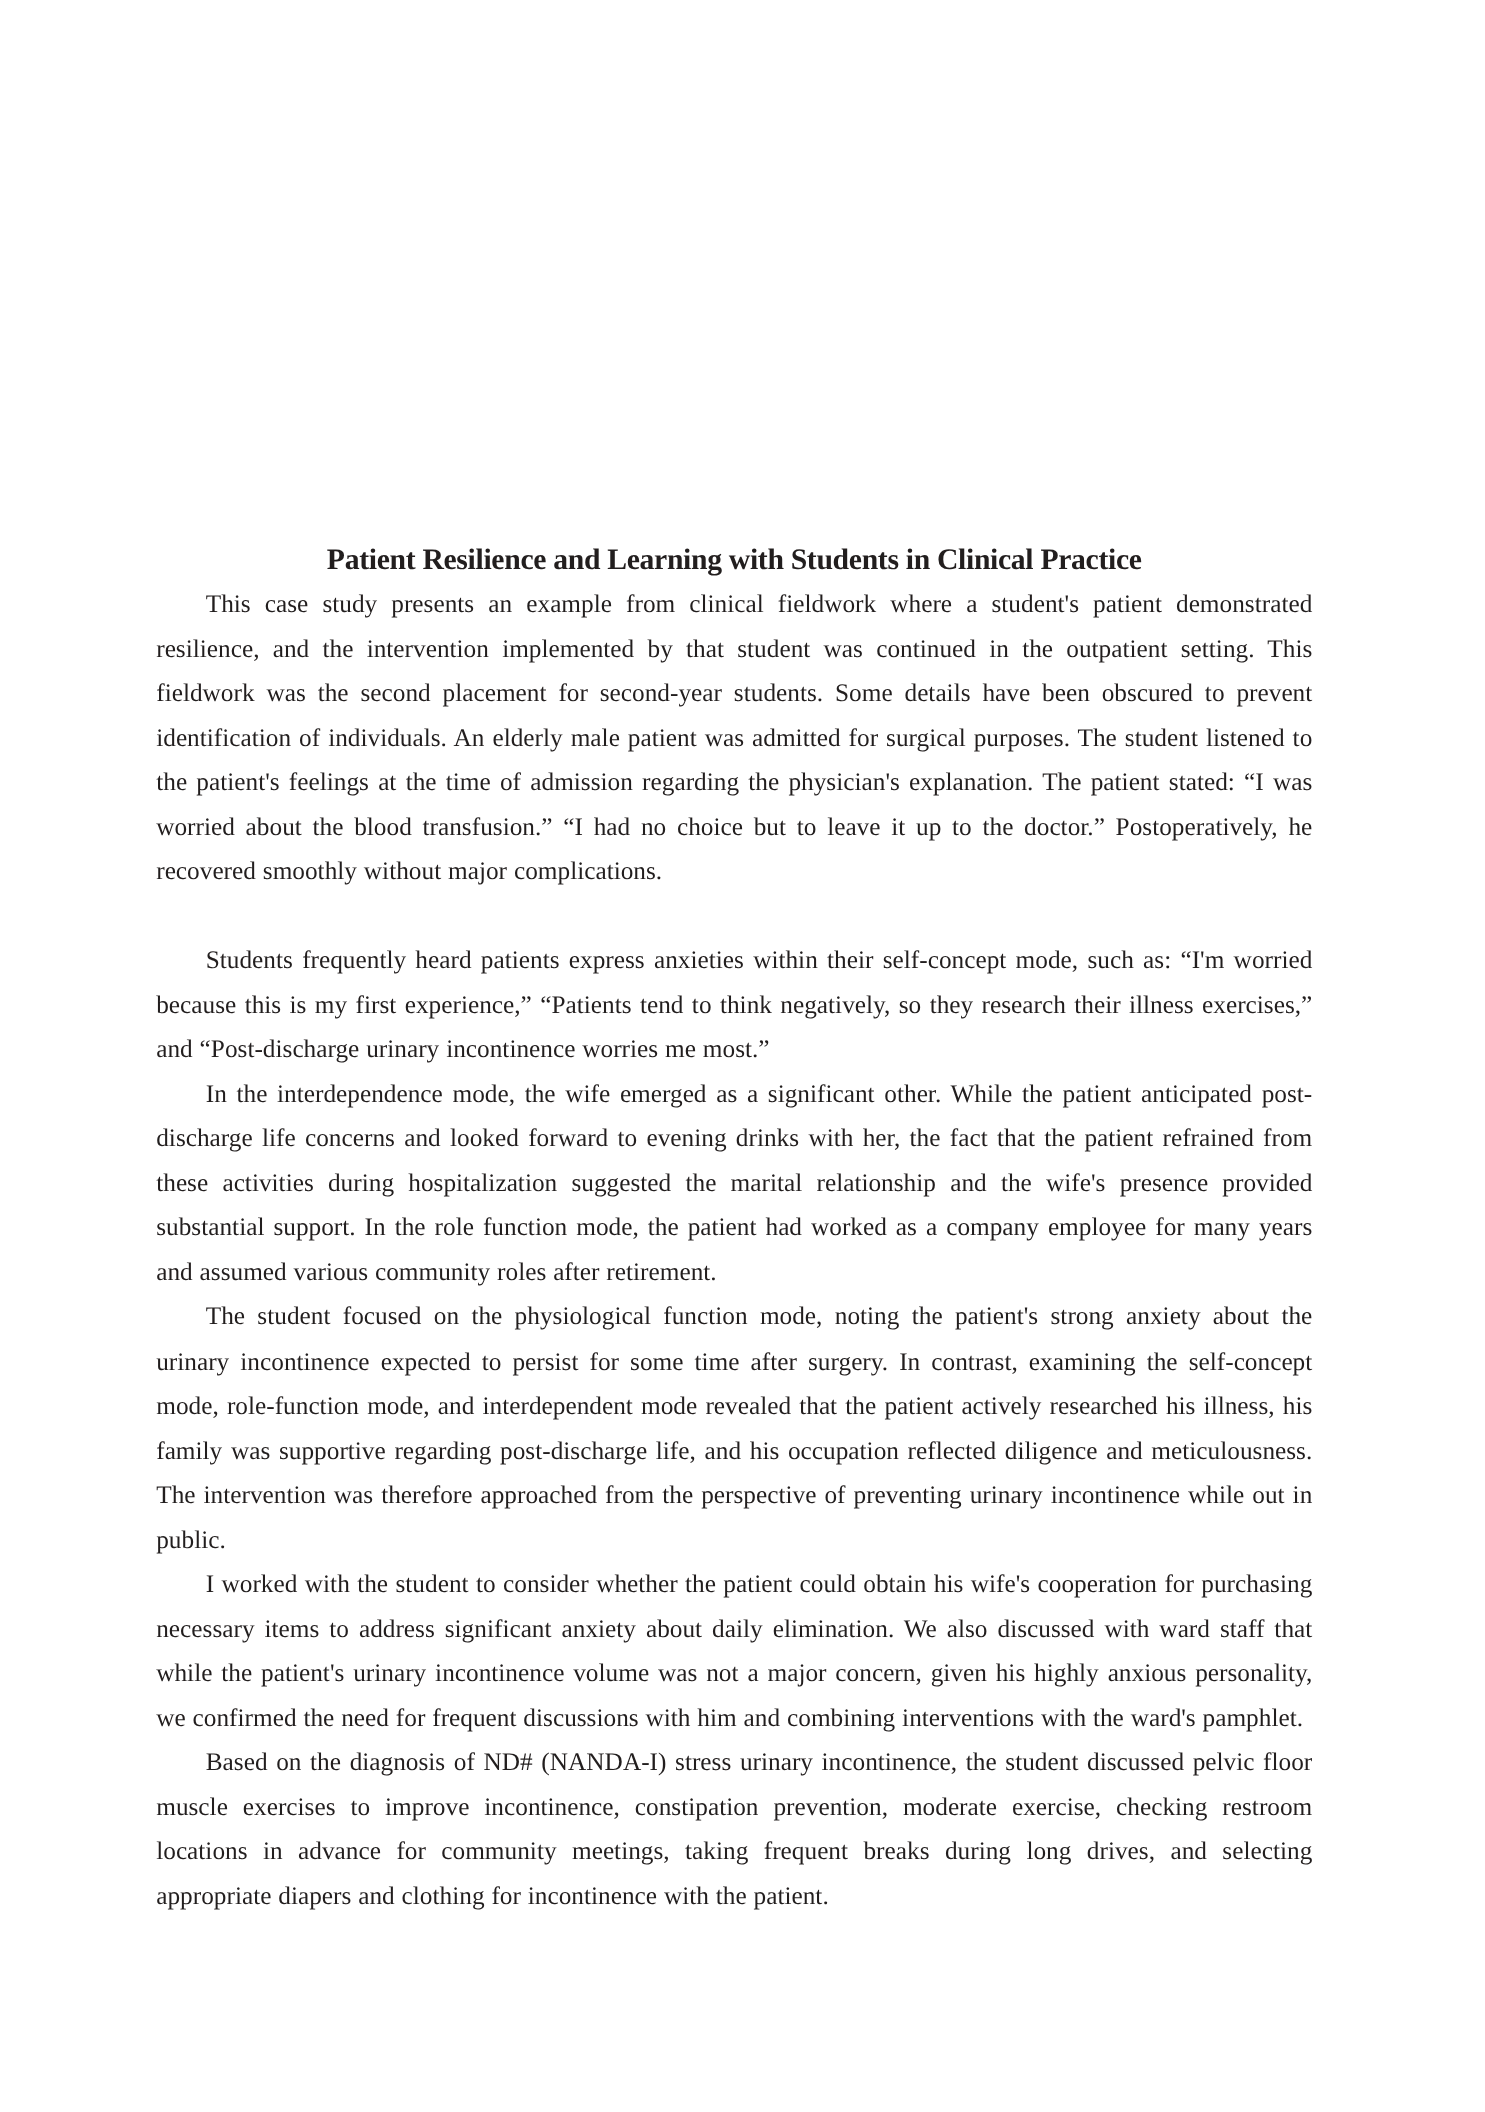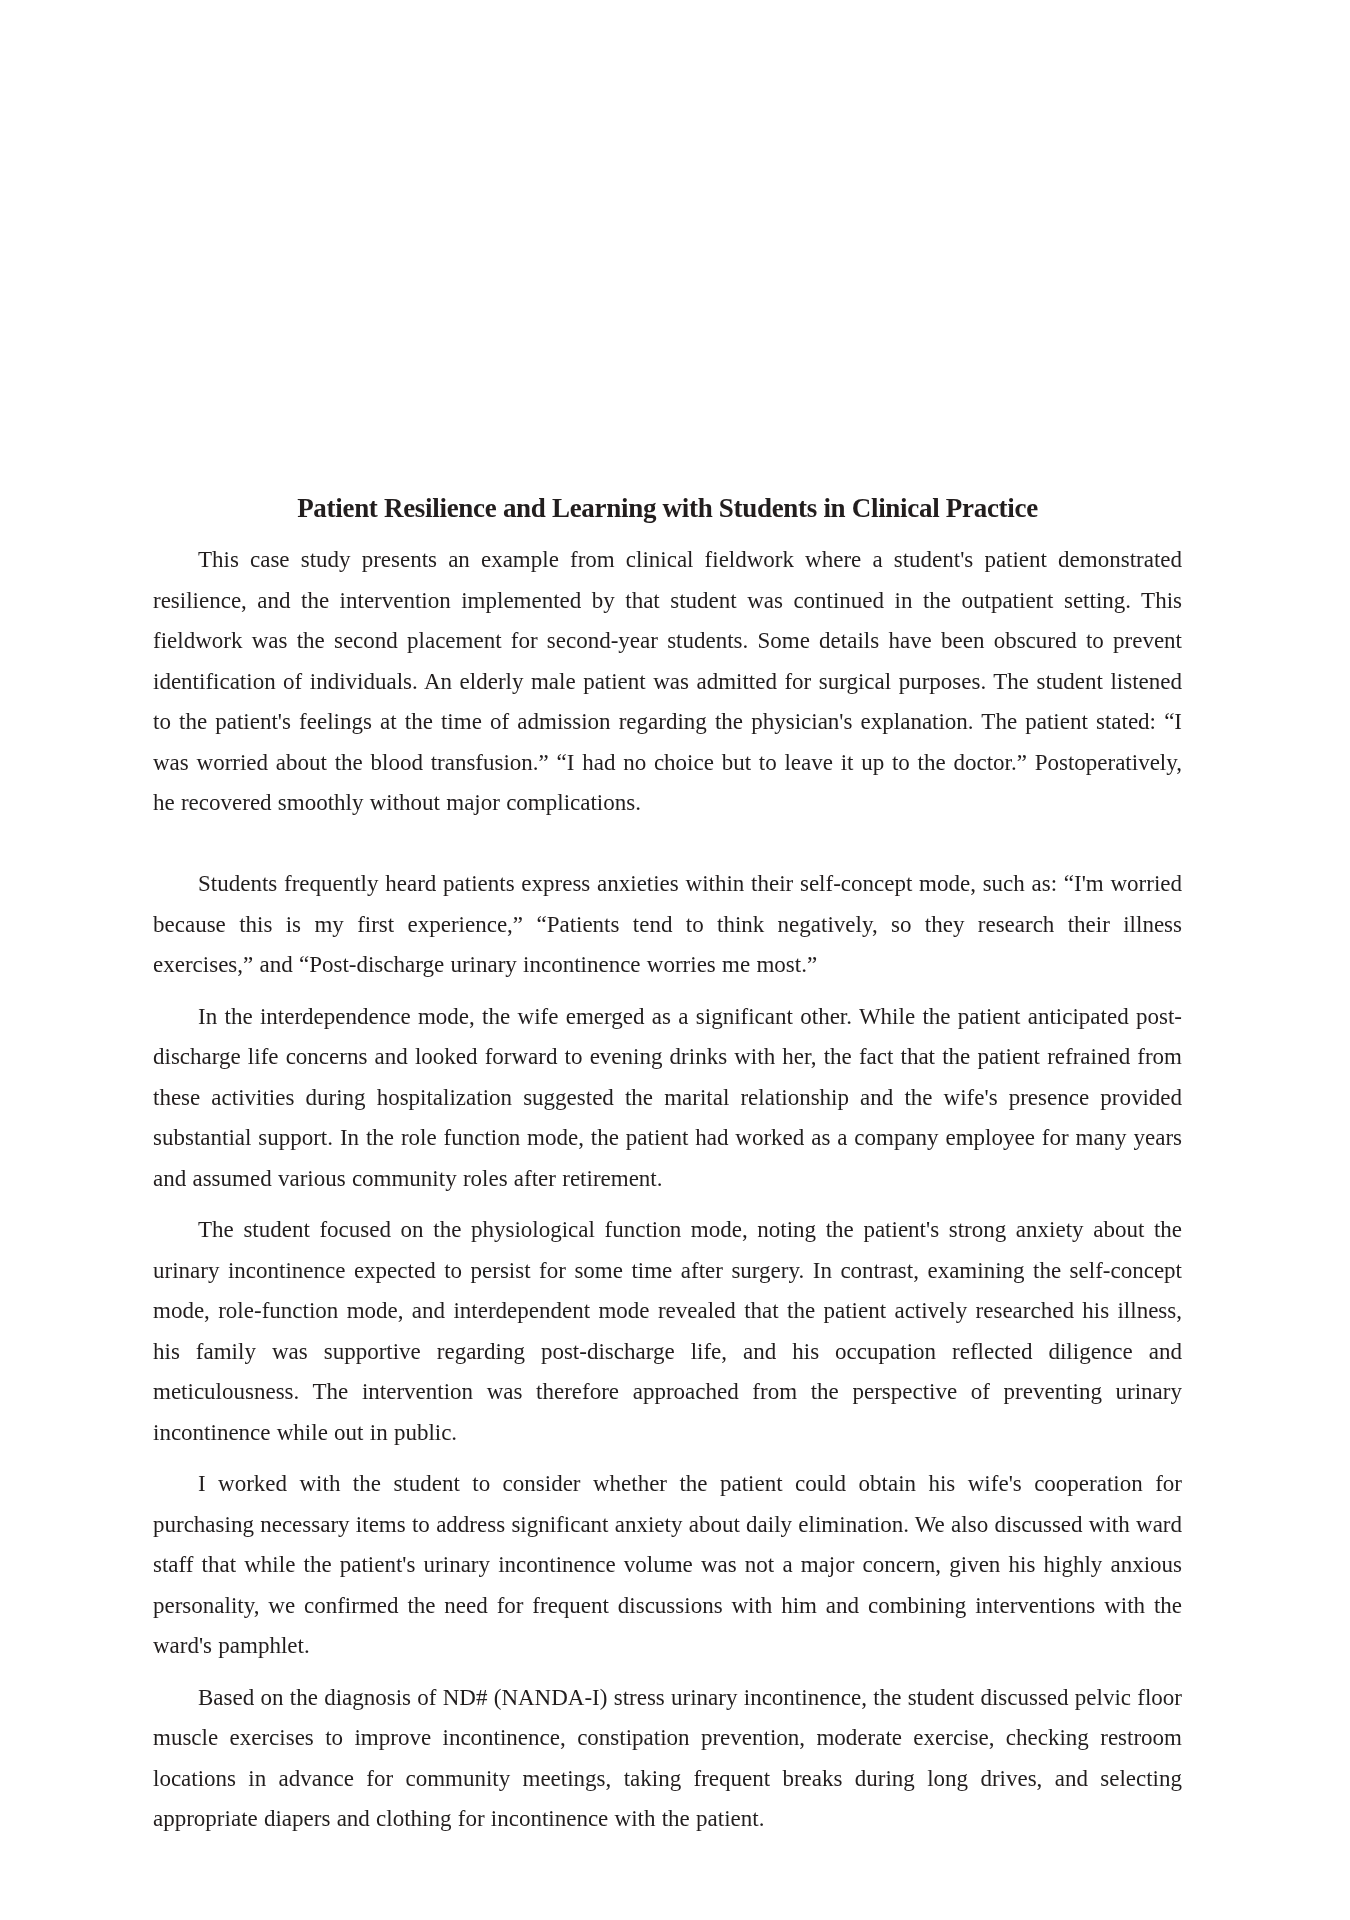--- a/index.html
+++ b/index.html
@@ -25,21 +25,21 @@
   .title {
     font-size: 27px;
     font-weight: bold;
     text-align: center;
     letter-spacing: -0.3px;
     line-height: 41px;
     margin: 0;
     white-space: nowrap;
   }
   .body-paragraph {
-    margin: 11px;
+    margin: 0;
     font-size: 23px;
     line-height: 40.5px;
     text-align: justify;
     text-indent: 45px;
     word-spacing: 0.5px;
   }
   .gap-after {
     margin-bottom: 40.5px;
   }
 </style>

